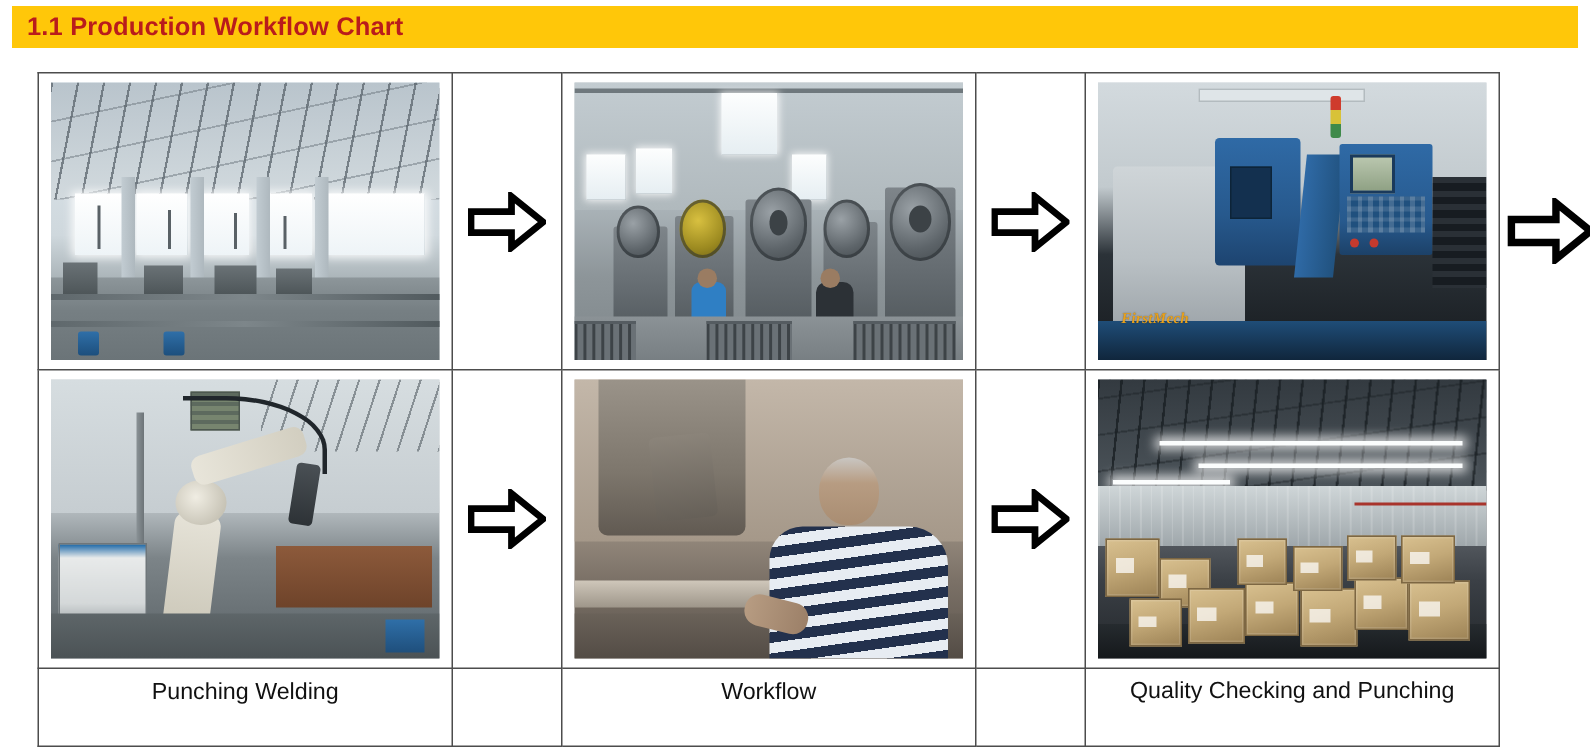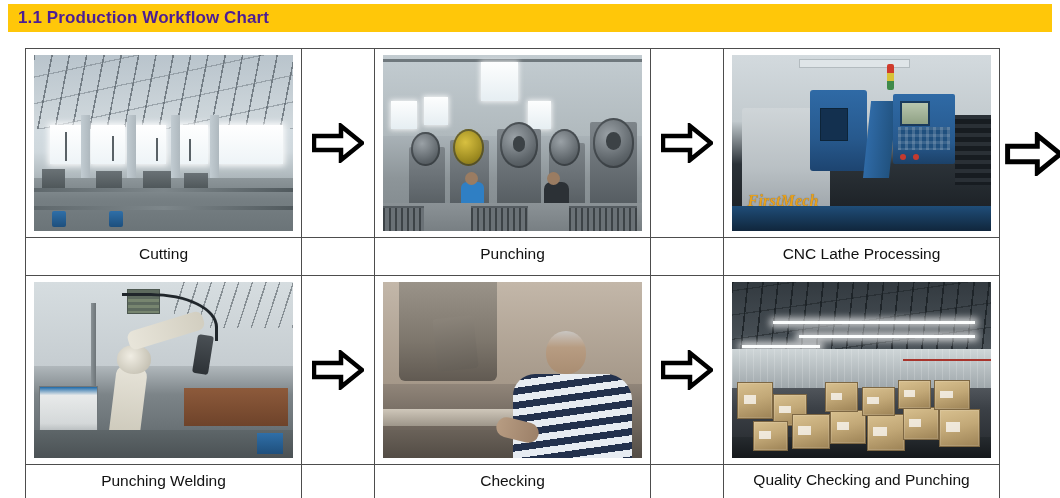--- a/index.html
+++ b/index.html
@@ -13,21 +13,21 @@
   #page{position:relative;width:1060px;height:498px;overflow:hidden;}
 
   
   .header-bar{
     position:absolute;left:8px;top:4px;width:1044px;height:28px;
     background:#FFC709;
     display:flex;align-items:center;
     box-sizing:border-box;
   }
   .header-title{
-    font-size:17px;font-weight:bold;color:#4c1d95;
+    font-size:17px;font-weight:bold;color:#b91c1c;
     padding-left:10px;letter-spacing:.1px;white-space:nowrap;
   }
 
   
   .wf-table{
     position:absolute;left:25px;top:48px;
     width:975px;height:450px;
     border-collapse:collapse;
     table-layout:fixed;
   }
@@ -218,21 +218,21 @@
     background:linear-gradient(180deg,#cf3b2c 0%,#cf3b2c 34%,#d8c238 34%,#d8c238 67%,#3f8a4a 67%,#3f8a4a 100%);
     border-radius:2px;
   }
   .ph-cnc .base{
     position:absolute;left:0;bottom:0;width:100%;height:14%;
     background:linear-gradient(180deg,#1f4d78,#10263c);
   }
   .ph-cnc .logo{
     position:absolute;left:6%;bottom:12%;
     font-family:"Liberation Serif", serif;font-style:italic;font-weight:bold;
-    font-size:16px;color:#e8a11c;letter-spacing:.2px;text-shadow:0 0 1px rgba(0,0,0,.5);
+    font-size:10px;color:#e8a11c;letter-spacing:.2px;text-shadow:0 0 1px rgba(0,0,0,.5);
   }
   .ph-cnc .rightrack{
     position:absolute;right:0;top:34%;width:14%;height:40%;
     background:repeating-linear-gradient(180deg,#2a3036 0 4px,#171c21 4px 9px);
   }
 
   
   .ph-weld{background:linear-gradient(180deg,#cbd2d6 0%,#c3cace 42%,#7c8488 64%,#5a6266 100%);}
   .ph-weld .wall{
     position:absolute;left:0;top:0;width:100%;height:48%;
@@ -481,33 +481,20 @@
               <div class="btnred" style="left:65%;top:56%;"></div>
               <div class="btnred" style="left:70%;top:56%;"></div>
               <div class="rightrack"></div>
               <div class="base"></div>
               <div class="logo">FirstMech</div>
             </div>
           </div>
         </td>
       </tr>
 
-      <tr>
-        <td class="cell-cap">
-          <div class="cap">Cutting</div>
-        </td>
-        <td class="cell-cap"></td>
-        <td class="cell-cap">
-          <div class="cap">Punching</div>
-        </td>
-        <td class="cell-cap"></td>
-        <td class="cell-cap">
-          <div class="cap">CNC Lathe Processing</div>
-        </td>
-      </tr>
 
       <tr>
         <td class="cell-img">
           <div class="photo-wrap">
             <div class="photo ph-weld">
               <div class="wall"></div>
               <div class="roofr"></div>
               <div class="vent"></div>
               <div class="post"></div>
               <div class="cable"></div>
@@ -582,21 +569,21 @@
           </div>
         </td>
       </tr>
 
       <tr>
         <td class="cell-cap-tall">
           <div class="cap">Punching Welding</div>
         </td>
         <td class="cell-cap-tall"></td>
         <td class="cell-cap-tall">
-          <div class="cap">Checking</div>
+          <div class="cap">Workflow</div>
         </td>
         <td class="cell-cap-tall"></td>
         <td class="cell-cap-tall">
           <div class="cap cap-2line">Quality Checking and Punching</div>
         </td>
       </tr>
 
     </tbody>
   </table>
 

